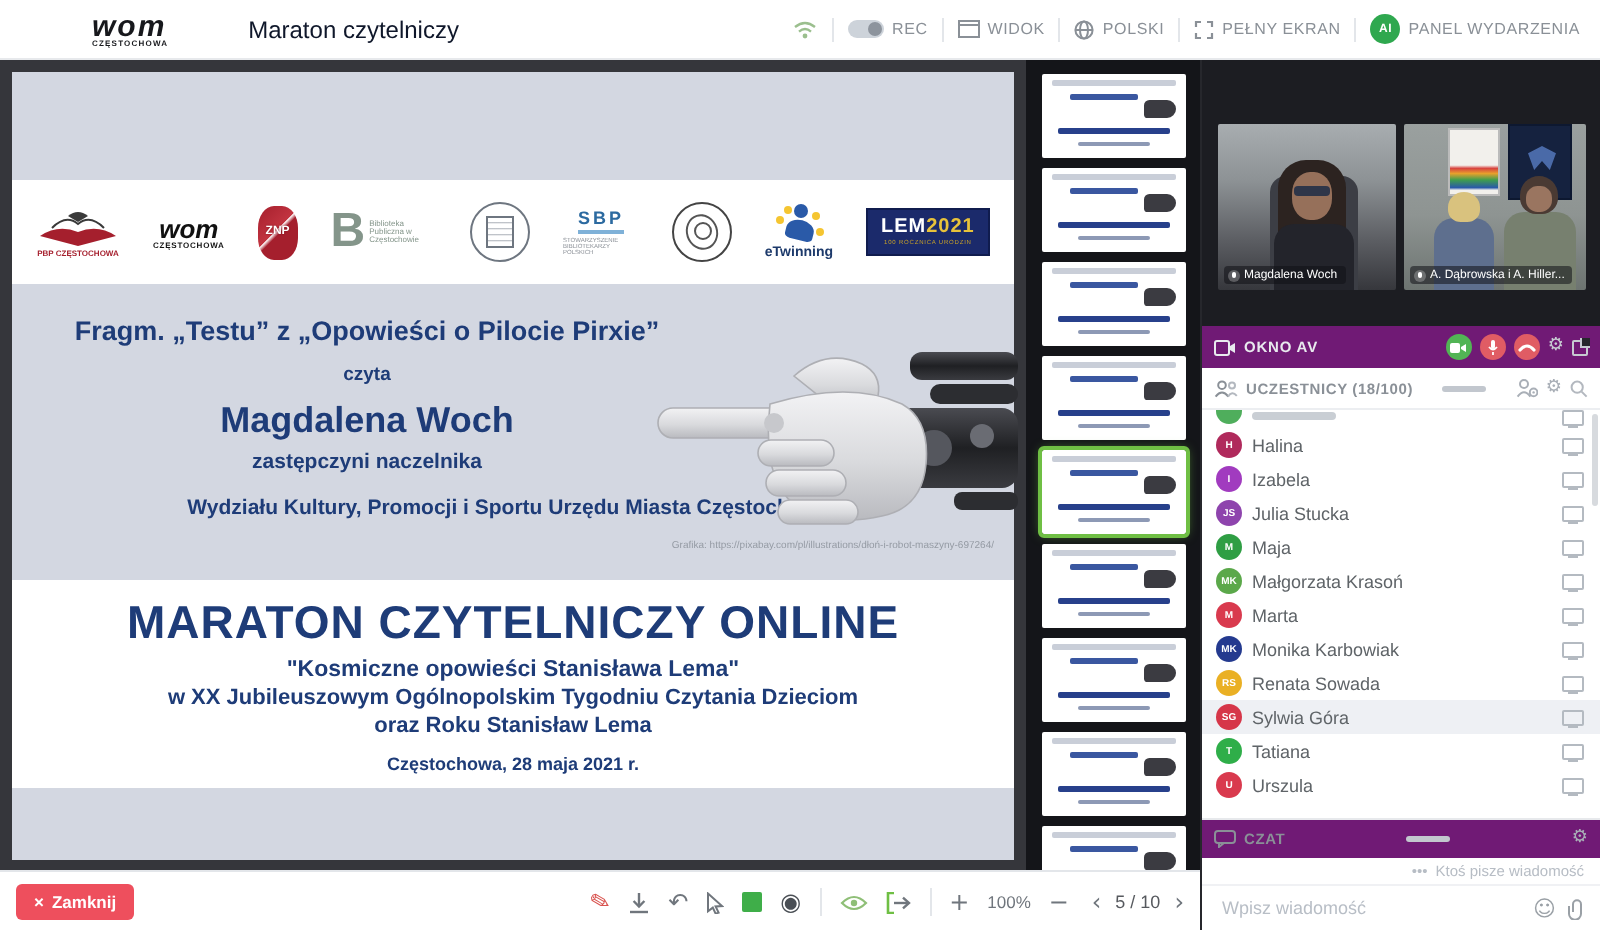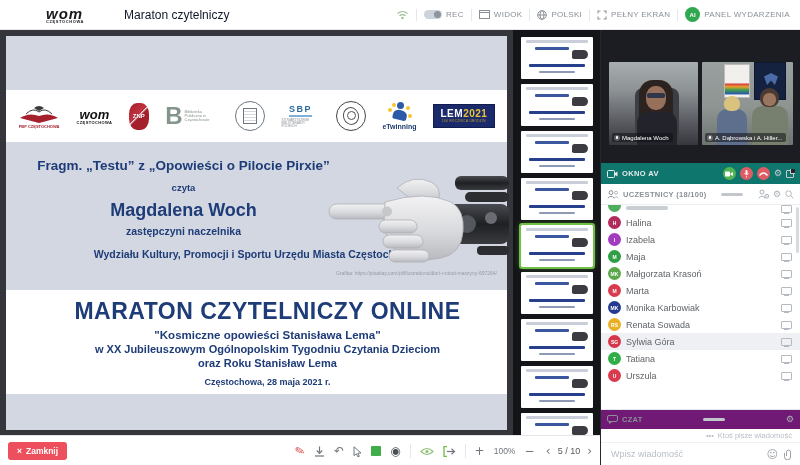--- a/index.html
+++ b/index.html
@@ -20,21 +20,21 @@
   .toggle i{position:absolute;right:1px;top:1px;width:7px;height:7px;border-radius:50%;background:#8d949d;}
   .ai-badge{width:15px;height:15px;border-radius:50%;background:#2fa84f;color:#fff;font-size:6px;font-weight:bold;display:flex;align-items:center;justify-content:center;}
 
   
   .main{position:absolute;left:0;top:30px;width:513px;height:405px;background:#35363b;}
   .slide{position:absolute;left:6px;top:6px;width:501px;height:394px;background:#fff;}
   .band{background:#d3d7e1;}
   .b1{position:absolute;left:0;top:0;width:100%;height:54px;}
   .logos{position:absolute;left:0;top:54px;width:100%;height:52px;background:#fff;display:flex;align-items:center;justify-content:space-between;padding:0 12px;}
   .b2{position:absolute;left:0;top:106px;width:100%;height:148px;}
-  .w2{position:absolute;left:0;top:254px;width:100%;height:132px;background:#fff;padding-left:11px;}
+  .w2{position:absolute;left:0;top:254px;width:100%;height:132px;background:#fff;}
   .b3{position:absolute;left:0;top:358px;width:100%;height:36px;}
   .navy{color:#1e3c78;font-weight:bold;text-align:center;}
   .b2 .txt{position:absolute;left:0;top:0;width:355px;height:100%;}
   .frag{position:absolute;top:16px;width:100%;font-size:13.5px;}
   .czyta{position:absolute;top:40px;width:100%;font-size:9.5px;}
   .reader{position:absolute;top:58px;width:100%;font-size:18px;}
   .role1{position:absolute;top:83px;width:100%;font-size:10.5px;}
   .role2{position:absolute;top:106px;width:140%;font-size:10.5px;}
   .credit{position:absolute;right:10px;bottom:14px;font-size:5px;color:#959ba4;font-weight:normal;}
   .hand{position:absolute;right:-2px;top:16px;}
@@ -96,21 +96,21 @@
   .vt2 .posterB i{position:absolute;left:9px;top:10px;width:14px;height:12px;background:#4a6aa8;clip-path:polygon(50% 0,100% 30%,78% 100%,50% 62%,22% 100%,0 30%);}
   .vt2 .p1h{position:absolute;left:22px;top:34px;width:16px;height:15px;background:#d9c27e;border-radius:50% 50% 40% 40%;}
   .vt2 .p1b{position:absolute;left:15px;top:47px;width:30px;height:36px;background:#5e6f8e;border-radius:10px 10px 0 0;}
   .vt2 .p2h{position:absolute;left:58px;top:26px;width:19px;height:19px;background:#4a3a33;border-radius:50% 50% 42% 42%;}
   .vt2 .p2f{position:absolute;left:61px;top:31px;width:13px;height:13px;background:#9a7560;border-radius:45%;}
   .vt2 .p2b{position:absolute;left:50px;top:44px;width:36px;height:39px;background:#77806f;border-radius:10px 10px 0 0;}
   .vlabel{position:absolute;left:3px;bottom:3px;background:rgba(16,17,22,.55);color:#fff;font-size:6px;padding:1.5px 4px 1.5px 2px;border-radius:2px;display:flex;align-items:center;gap:2px;white-space:nowrap;max-width:92%;overflow:hidden;}
   .micdot{width:6px;height:6px;border-radius:50%;background:rgba(255,255,255,.25);display:inline-flex;align-items:center;justify-content:center;flex:none;}
   .micdot i{width:2px;height:3px;background:#fff;border-radius:1px;display:block;}
 
-  .avbar{height:21px;background:#0f766e;display:flex;align-items:center;padding:0 6px;gap:4px;flex:none;justify-content:center;}
+  .avbar{height:21px;background:#701a75;display:flex;align-items:center;padding:0 6px;gap:4px;flex:none;justify-content:center;}
   .avbar .lbl{color:#e8eaee;font-size:7.5px;font-weight:bold;letter-spacing:.4px;}
   .avbar .spacer{flex:1;}
   .cbtn{width:13px;height:13px;border-radius:50%;display:flex;align-items:center;justify-content:center;flex:none;cursor:pointer;}
   .cbtn.green{background:#52b455;}
   .cbtn.red{background:#e05c64;}
   .gear-dark{color:#c7cbd2;font-size:9px;cursor:pointer;}
   .popout{width:8px;height:8px;border:1px solid #c7cbd2;border-radius:1px;position:relative;cursor:pointer;}
   .popout::after{content:"";position:absolute;right:-2px;top:-2px;width:4px;height:4px;background:#26272c;border-left:1px solid #c7cbd2;border-bottom:1px solid #c7cbd2;}
 
   .phead{height:21px;background:#fff;border-bottom:1px solid #eceef1;display:flex;align-items:center;padding:0 6px;gap:4px;flex:none;}
@@ -477,20 +477,25 @@
           <span class="pav" style="background: rgb(176, 42, 92);">H</span>
           <span class="pname">Halina</span>
           <span class="pmon"></span>
         </div>
       <div class="prow">
           <span class="pav" style="background: rgb(161, 59, 191);">I</span>
           <span class="pname">Izabela</span>
           <span class="pmon"></span>
         </div>
       <div class="prow">
+          <span class="pav" style="background: rgb(142, 68, 173);">JS</span>
+          <span class="pname">Julia Stucka</span>
+          <span class="pmon"></span>
+        </div>
+      <div class="prow">
           <span class="pav" style="background: rgb(47, 158, 68);">M</span>
           <span class="pname">Maja</span>
           <span class="pmon"></span>
         </div>
       <div class="prow">
           <span class="pav" style="background: rgb(91, 168, 74);">MK</span>
           <span class="pname">Małgorzata Krasoń</span>
           <span class="pmon"></span>
         </div>
       <div class="prow">

